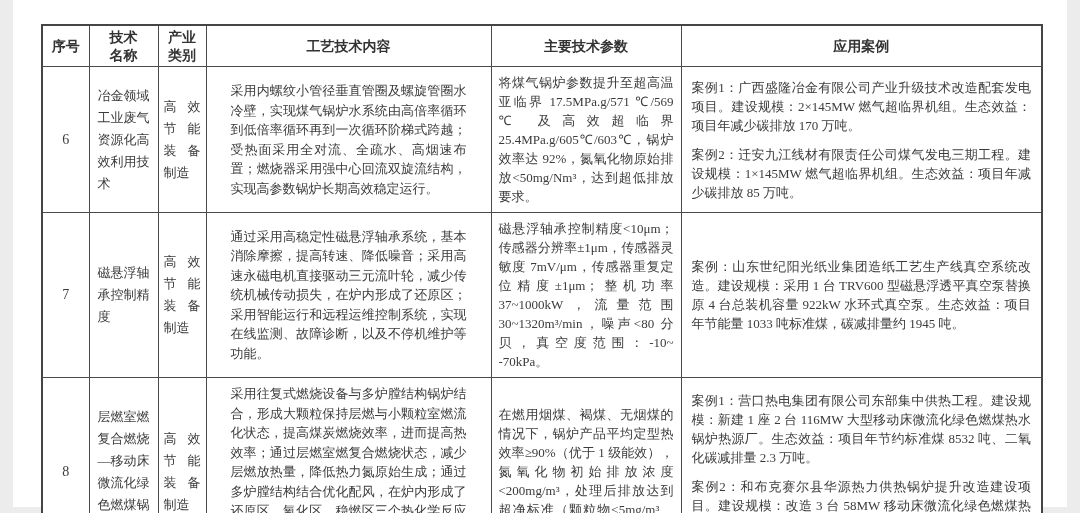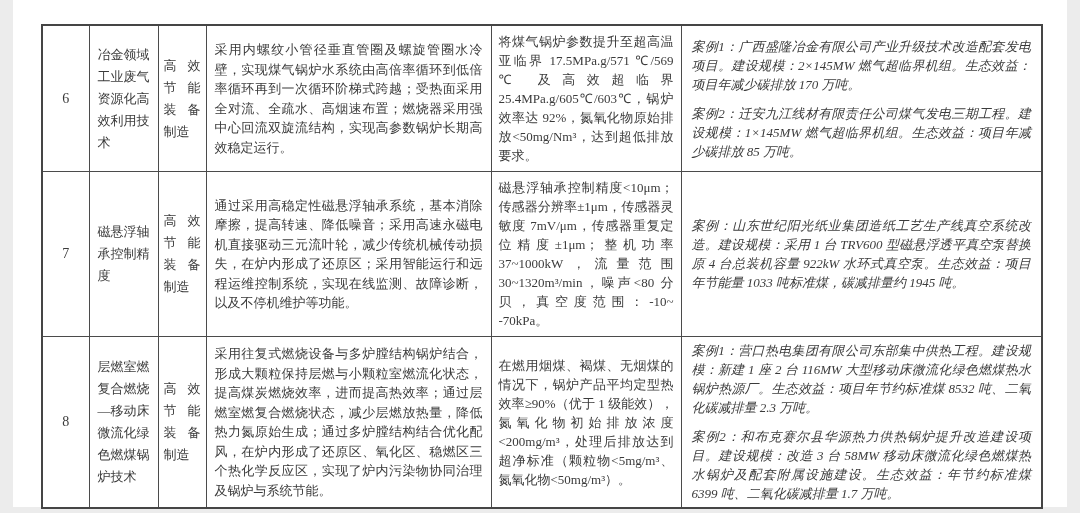--- a/index.html
+++ b/index.html
@@ -66,34 +66,33 @@
     text-align-last: left;
     margin-top: 18px;
   }
   td.c-cat {
     padding: 16px 5px;
     line-height: 22px;
     text-align: justify;
     text-align-last: left;
   }
   td.c-content {
-    padding: 6px 8px;
+    padding: 6px 24px;
     line-height: 19.5px;
     text-align: justify;
   }
   td.c-params {
     padding: 6px 7px;
     line-height: 19px;
     text-align: justify;
   }
   td.c-cases {
     padding: 4px 10px;
     line-height: 19px;
     text-align: justify;
-    font-style: italic;
   }
   .case-para + .case-para { margin-top: 10px; }
 </style>
 </head>
 <body>
 
 <div class="screen">
   <div class="page-edge left"></div>
   <div class="page-edge right"></div>
   <div class="page-edge bottom"></div>
@@ -102,20 +101,30 @@
   <table class="tech-table">
     <colgroup>
       <col style="width:47px">
       <col style="width:69px">
       <col style="width:48px">
       <col style="width:285px">
       <col style="width:190px">
       <col style="width:361px">
     </colgroup>
     <tbody>
+      <tr style="height:38px">
+        <th>序号</th>
+        <th style="white-space:pre-line">技术
+名称</th>
+        <th style="white-space:pre-line">产业
+类别</th>
+        <th>工艺技术内容</th>
+        <th>主要技术参数</th>
+        <th>应用案例</th>
+      </tr>
 
       <tr style="height:132px">
         <td class="c-no">6</td>
         <td class="c-name">冶金领域工业废气资源化高效利用技术</td>
         <td class="c-cat">高效节能装备制造</td>
         <td class="c-content">采用内螺纹小管径垂直管圈及螺旋管圈水冷壁，实现煤气锅炉水系统由高倍率循环到低倍率循环再到一次循环阶梯式跨越；受热面采用全对流、全疏水、高烟速布置；燃烧器采用强中心回流双旋流结构，实现高参数锅炉长期高效稳定运行。</td>
         <td class="c-params">将煤气锅炉参数提升至超高温亚临界 17.5MPa.g/571 ℃/569 ℃ 及高效超临界 25.4MPa.g/605℃/603℃，锅炉效率达 92%，氮氧化物原始排放&lt;50mg/Nm³，达到超低排放要求。</td>
         <td class="c-cases">
           <div class="case-para">案例1：广西盛隆冶金有限公司产业升级技术改造配套发电项目。建设规模：2×145MW 燃气超临界机组。生态效益：项目年减少碳排放 170 万吨。</div>
           <div class="case-para">案例2：迁安九江线材有限责任公司煤气发电三期工程。建设规模：1×145MW 燃气超临界机组。生态效益：项目年减少碳排放 85 万吨。</div>

